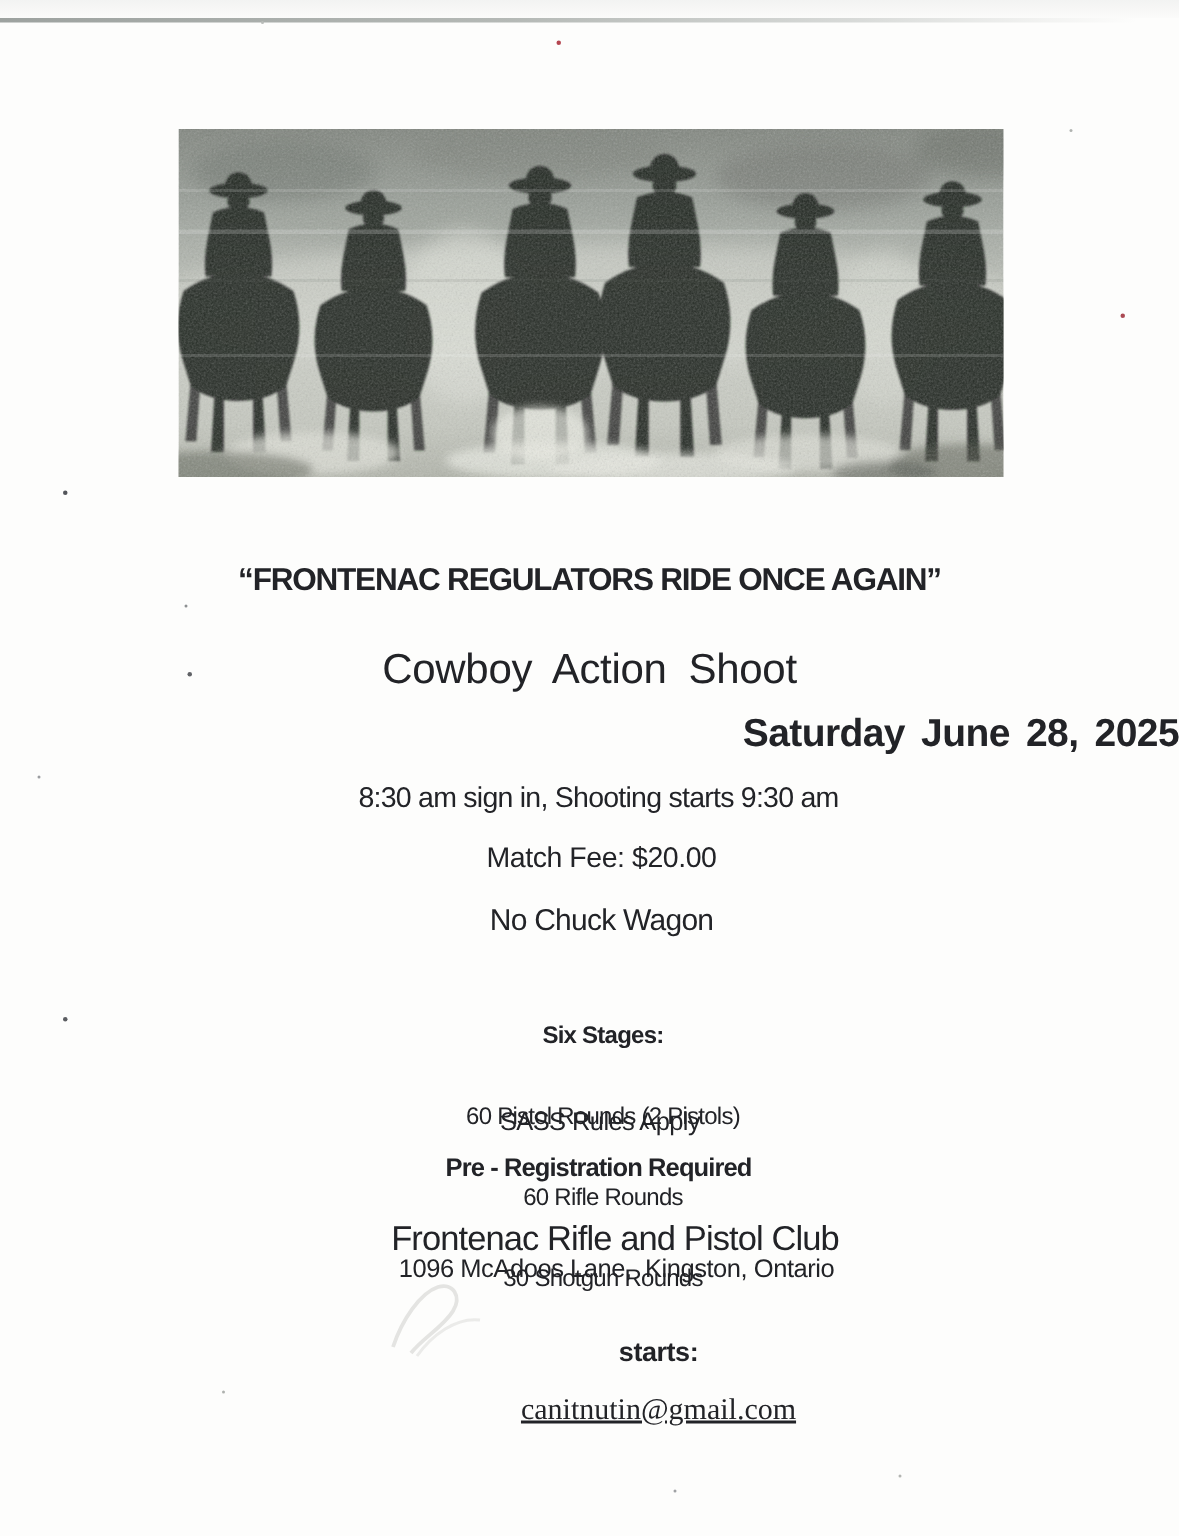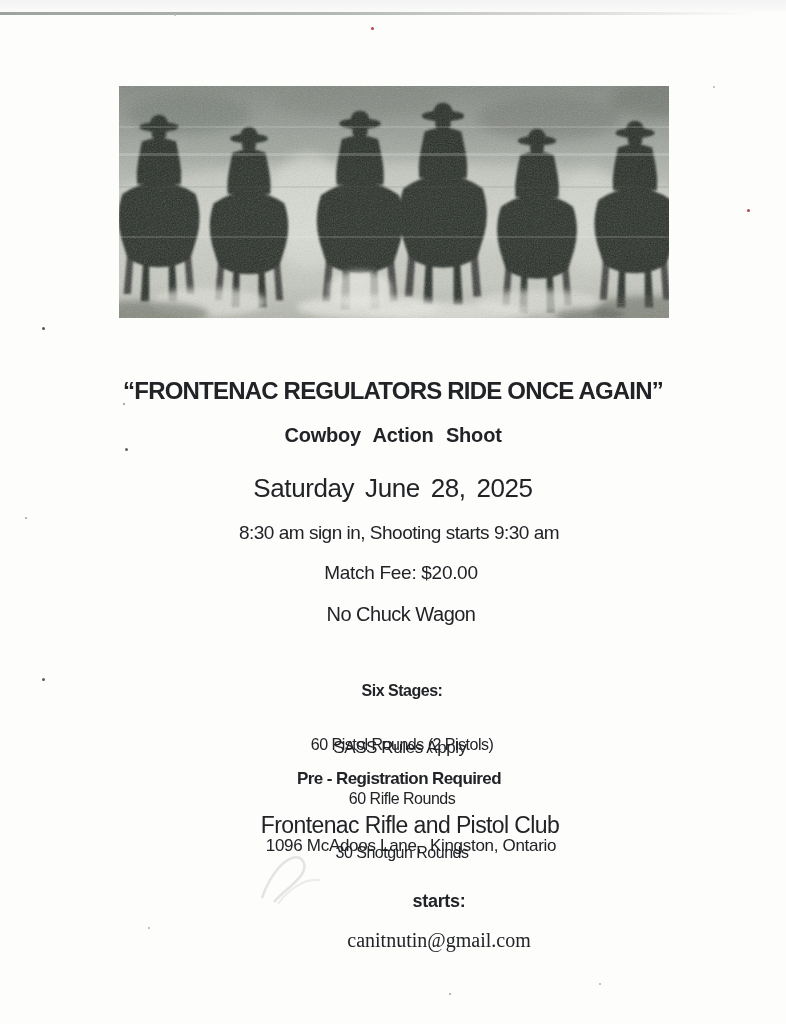--- a/index.html
+++ b/index.html
@@ -14,35 +14,35 @@
   }
   
   .scan-shade{position:absolute;top:0;left:0;width:100%;height:12px;
     background:linear-gradient(to bottom,#f2f3f2,#fbfbfa);}
   .scan-line{position:absolute;top:12px;left:0;width:758px;height:3px;
     background:linear-gradient(to right,rgba(140,146,143,.85),rgba(150,156,152,.7) 45%,rgba(170,175,172,.45) 75%,rgba(200,203,200,.2) 92%,transparent);}
   .photo{position:absolute;left:119px;top:86px;width:550px;height:232px;margin:0;}
   .photo svg{display:block;width:100%;height:100%;}
 
   .line{position:absolute;left:0;right:0;text-align:center;line-height:1.05;white-space:pre;}
-  .title   {top:362px;font-size:24px;letter-spacing:-0.8px;}
-  .subtitle{top:408px;font-size:20px;font-weight:bold;word-spacing:7px;letter-spacing:-0.2px;}
-  .date    {top:475px;font-size:26px;font-weight:normal;word-spacing:4px;letter-spacing:-0.4px;}
+  .title   {top:362px;font-size:21px;letter-spacing:-0.8px;}
+  .subtitle{top:408px;font-size:28px;font-weight:normal;word-spacing:7px;letter-spacing:-0.2px;}
+  .date    {top:475px;font-size:26px;font-weight:bold;word-spacing:4px;letter-spacing:-0.4px;text-align:right;}
   .schedule{top:523px;font-size:19px;letter-spacing:-0.5px;transform:translateX(6px);}
   .fee     {top:563px;font-size:19px;letter-spacing:-0.3px;transform:translateX(8px);}
   .chuck   {top:604px;font-size:20px;letter-spacing:-0.5px;transform:translateX(8px);}
   .stages  {top:646px;font-size:16px;letter-spacing:-0.5px;line-height:18px;transform:translateX(9px);}
   .stages .stages-heading{font-weight:bold;}
   .sass    {top:739px;font-size:17px;letter-spacing:-0.4px;transform:translateX(7px);}
   .prereg  {top:770px;font-size:17px;font-weight:bold;letter-spacing:-0.6px;transform:translateX(6px);}
   .club    {top:813px;font-size:23px;letter-spacing:-0.6px;transform:translateX(17px);}
   .address {top:837px;font-size:17px;letter-spacing:-0.3px;transform:translateX(18px);}
   .emailln {top:873px;font-size:18px;transform:translateX(36px);}
   .email-label{font-weight:bold;letter-spacing:-0.3px;}
-  .email-addr{font-family:"Liberation Serif", serif;font-size:20px;letter-spacing:0;}
+  .email-addr{font-family:"Liberation Serif", serif;font-size:20px;letter-spacing:0;text-decoration:underline;}
 
   
   .speck{position:absolute;border-radius:50%;}
   
   .squiggle{position:absolute;left:258px;top:850px;}
 </style>
 </head>
 <body>
 
 <div class="page">

